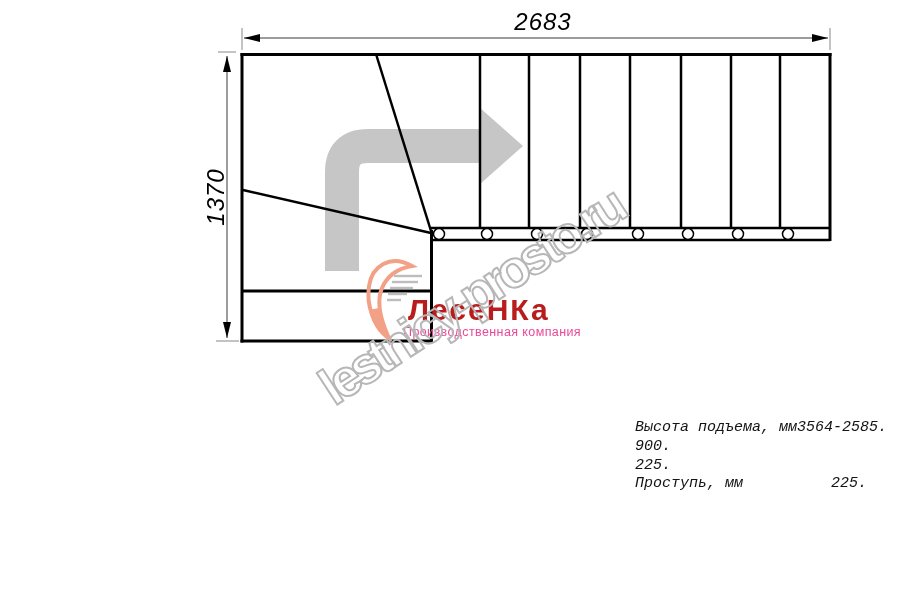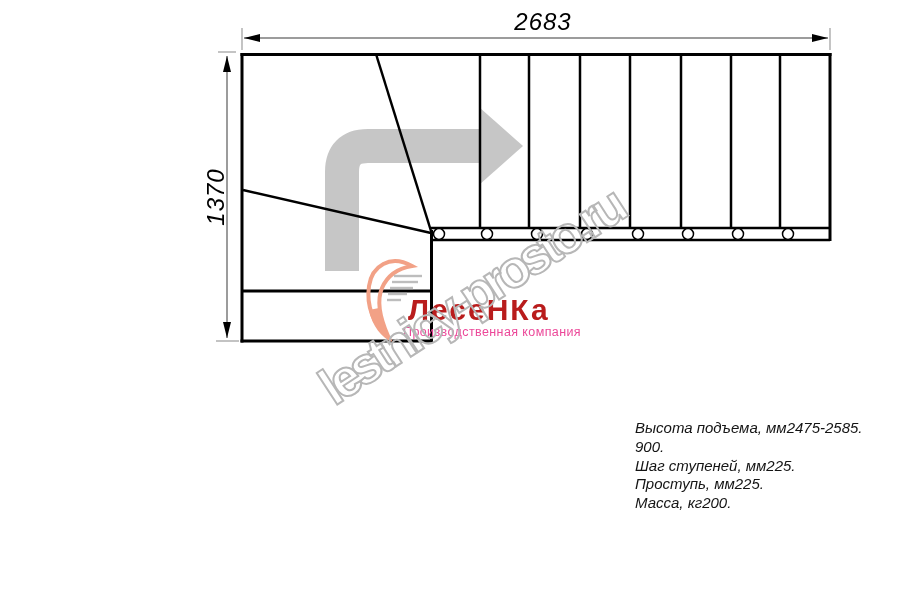--- a/index.html
+++ b/index.html
@@ -30,21 +30,21 @@
     position:absolute;left:192px;top:266px;width:520px;height:64px;
     text-align:center;z-index:6;
     font-size:52px;font-weight:bold;letter-spacing:-5px;
     color:transparent;-webkit-text-stroke:2px #b7b7b7;
     transform:rotate(-33deg);white-space:nowrap;
   }
   .specs{
     position:absolute;left:615px;top:419px;width:232px;z-index:3;
     font-size:15px;font-style:italic;color:#141414;
   }
-  .spec-row{display:flex;line-height:18.8px;}
+  .spec-row{display:flex;justify-content:space-between;line-height:18.8px;font-family:Liberation Mono, monospace;}
   .spec-label{text-align:left;white-space:nowrap;}
   .spec-value{text-align:right;white-space:nowrap;}
 </style>
 </head>
 <body>
 
 <div class="canvas">
 
   <svg class="drawing" width="900" height="600" viewBox="0 0 900 600">
 
@@ -123,33 +123,28 @@
       <line x1="28" y1="42" x2="47" y2="42"></line>
       <line x1="27" y1="48" x2="41" y2="48"></line>
     </g>
   </svg>
   <div class="logo-brand">ЛесеНКа</div>
   <div class="logo-tagline">Производственная компания</div>
 
   <div class="specs" id="specs">
       <div class="spec-row">
         <span class="spec-label">Высота подъема, мм</span>
-        <span class="spec-value">2475-2585.</span>
+        <span class="spec-value">3564-2585.</span>
       </div>
       <div class="spec-row">
         <span class="spec-value">900.</span>
       </div>
       <div class="spec-row">
-        <span class="spec-label">Шаг ступеней, мм</span>
         <span class="spec-value">225.</span>
       </div>
       <div class="spec-row">
         <span class="spec-label">Проступь, мм</span>
         <span class="spec-value">225.</span>
-      </div>
-      <div class="spec-row">
-        <span class="spec-label">Масса, кг</span>
-        <span class="spec-value">200.</span>
       </div>
     </div>
 
   <div class="watermark">lestnicy-prosto.ru</div>
 </div>
 
 </body></html>

